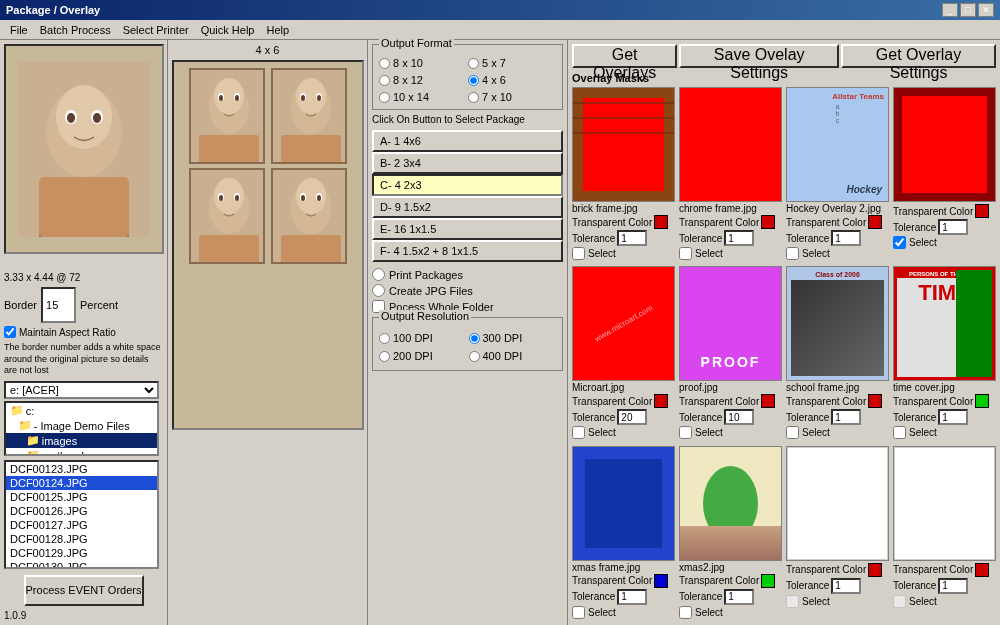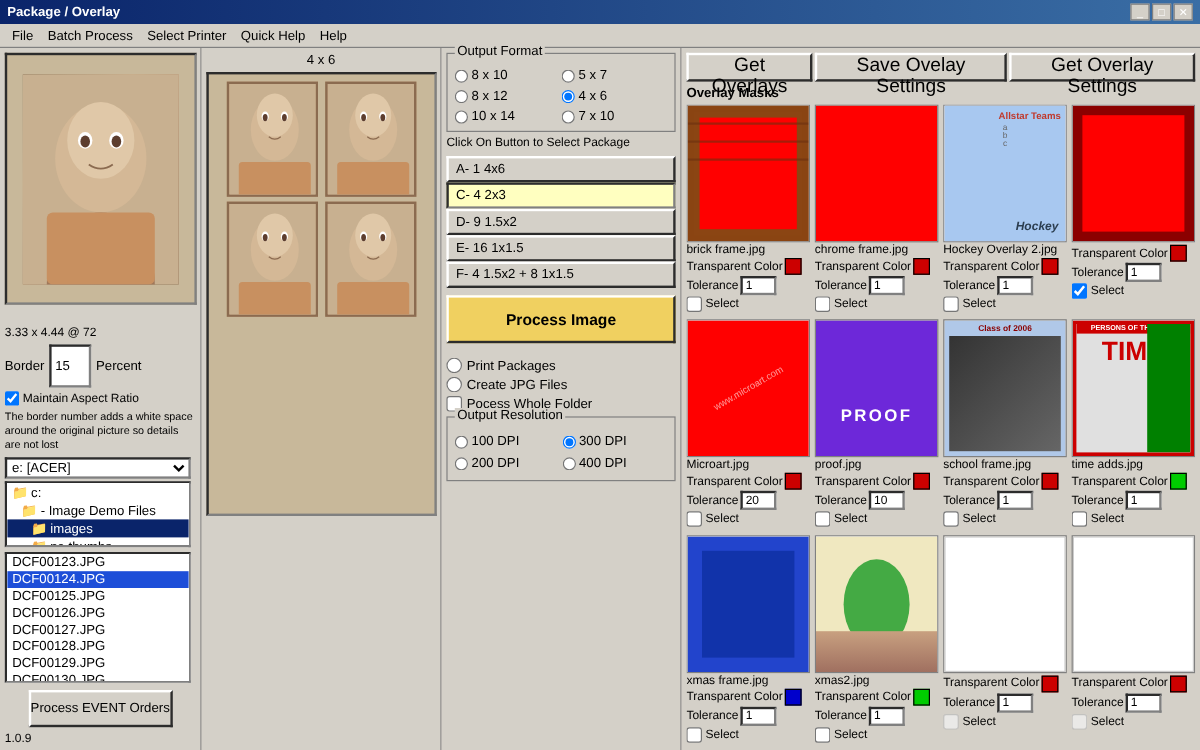--- a/index.html
+++ b/index.html
@@ -301,27 +301,27 @@
         <div class="radio-row">
           <input type="radio" name="format" style="">
           <span class="radio-label">7 x 10</span>
         </div>
       </div>
     </div>
 
     <div style="font-size:10px;margin-bottom:3px">Click On Button to Select Package</div>
     <div class="package-buttons">
       <button class="pkg-btn">A- 1 4x6</button>
+      <button class="pkg-btn">B- 2 3x4</button>
       <button class="pkg-btn selected">C- 4 2x3</button>
       <button class="pkg-btn">D- 9 1.5x2</button>
       <button class="pkg-btn">E- 16 1x1.5</button>
       <button class="pkg-btn">F- 4 1.5x2 + 8 1x1.5</button>
     </div>
 
-    <button class="process-image-btn">Process Image</button>
 
     <div class="output-checkboxes">
       <div class="out-check-row">
         <input type="radio" name="output_type" style="">
         <span>Print Packages</span>
       </div>
       <div class="out-check-row">
         <input type="radio" name="output_type" style="">
         <span>Create JPG Files</span>
       </div>
@@ -471,21 +471,21 @@
           <input class="tolerance-input" type="text" value="20" style="">
         </div>
         <div class="select-row">
           <input type="checkbox" style="">
           <span class="select-label">Select</span>
         </div>
       </div>
 
       <div class="overlay-cell">
         <div class="overlay-thumb">
-          <div style="width:100%;height:100%;background:#6d28d9;display:flex;align-items:flex-end;justify-content:center;padding-bottom:26px">
+          <div style="width:100%;height:100%;background:#d946ef;display:flex;align-items:flex-end;justify-content:center;padding-bottom:10px">
             <span style="font-size:14px;font-weight:bold;color:white;letter-spacing:2px">PROOF</span>
           </div>
         </div>
         <div class="overlay-name">proof.jpg</div>
         <div class="transparent-color-row">
           <span class="transparent-label">Transparent Color</span>
           <div class="color-swatch" style="background:#cc0000"></div>
         </div>
         <div class="tolerance-row">
           <span class="tolerance-label">Tolerance</span>
@@ -520,21 +520,21 @@
       </div>
 
       <div class="overlay-cell">
         <div class="overlay-thumb">
           <div style="width:100%;height:100%;background:#e0e0e0;position:relative;border:3px solid #cc0000;overflow:hidden">
             <div style="background:#cc0000;color:white;font-size:6px;font-weight:bold;text-align:center;padding:1px">PERSONS OF THE YEAR</div>
             <div style="font-size:22px;font-weight:bold;color:#cc0000;text-align:center;margin-top:2px">TIME</div>
             <div style="position:absolute;right:0;top:0;bottom:0;width:38%;background:green"></div>
           </div>
         </div>
-        <div class="overlay-name">time adds.jpg</div>
+        <div class="overlay-name">time cover.jpg</div>
         <div class="transparent-color-row">
           <span class="transparent-label">Transparent Color</span>
           <div class="color-swatch" style="background:#00cc00"></div>
         </div>
         <div class="tolerance-row">
           <span class="tolerance-label">Tolerance</span>
           <input class="tolerance-input" type="text" value="1" style="">
         </div>
         <div class="select-row">
           <input type="checkbox" style="">

